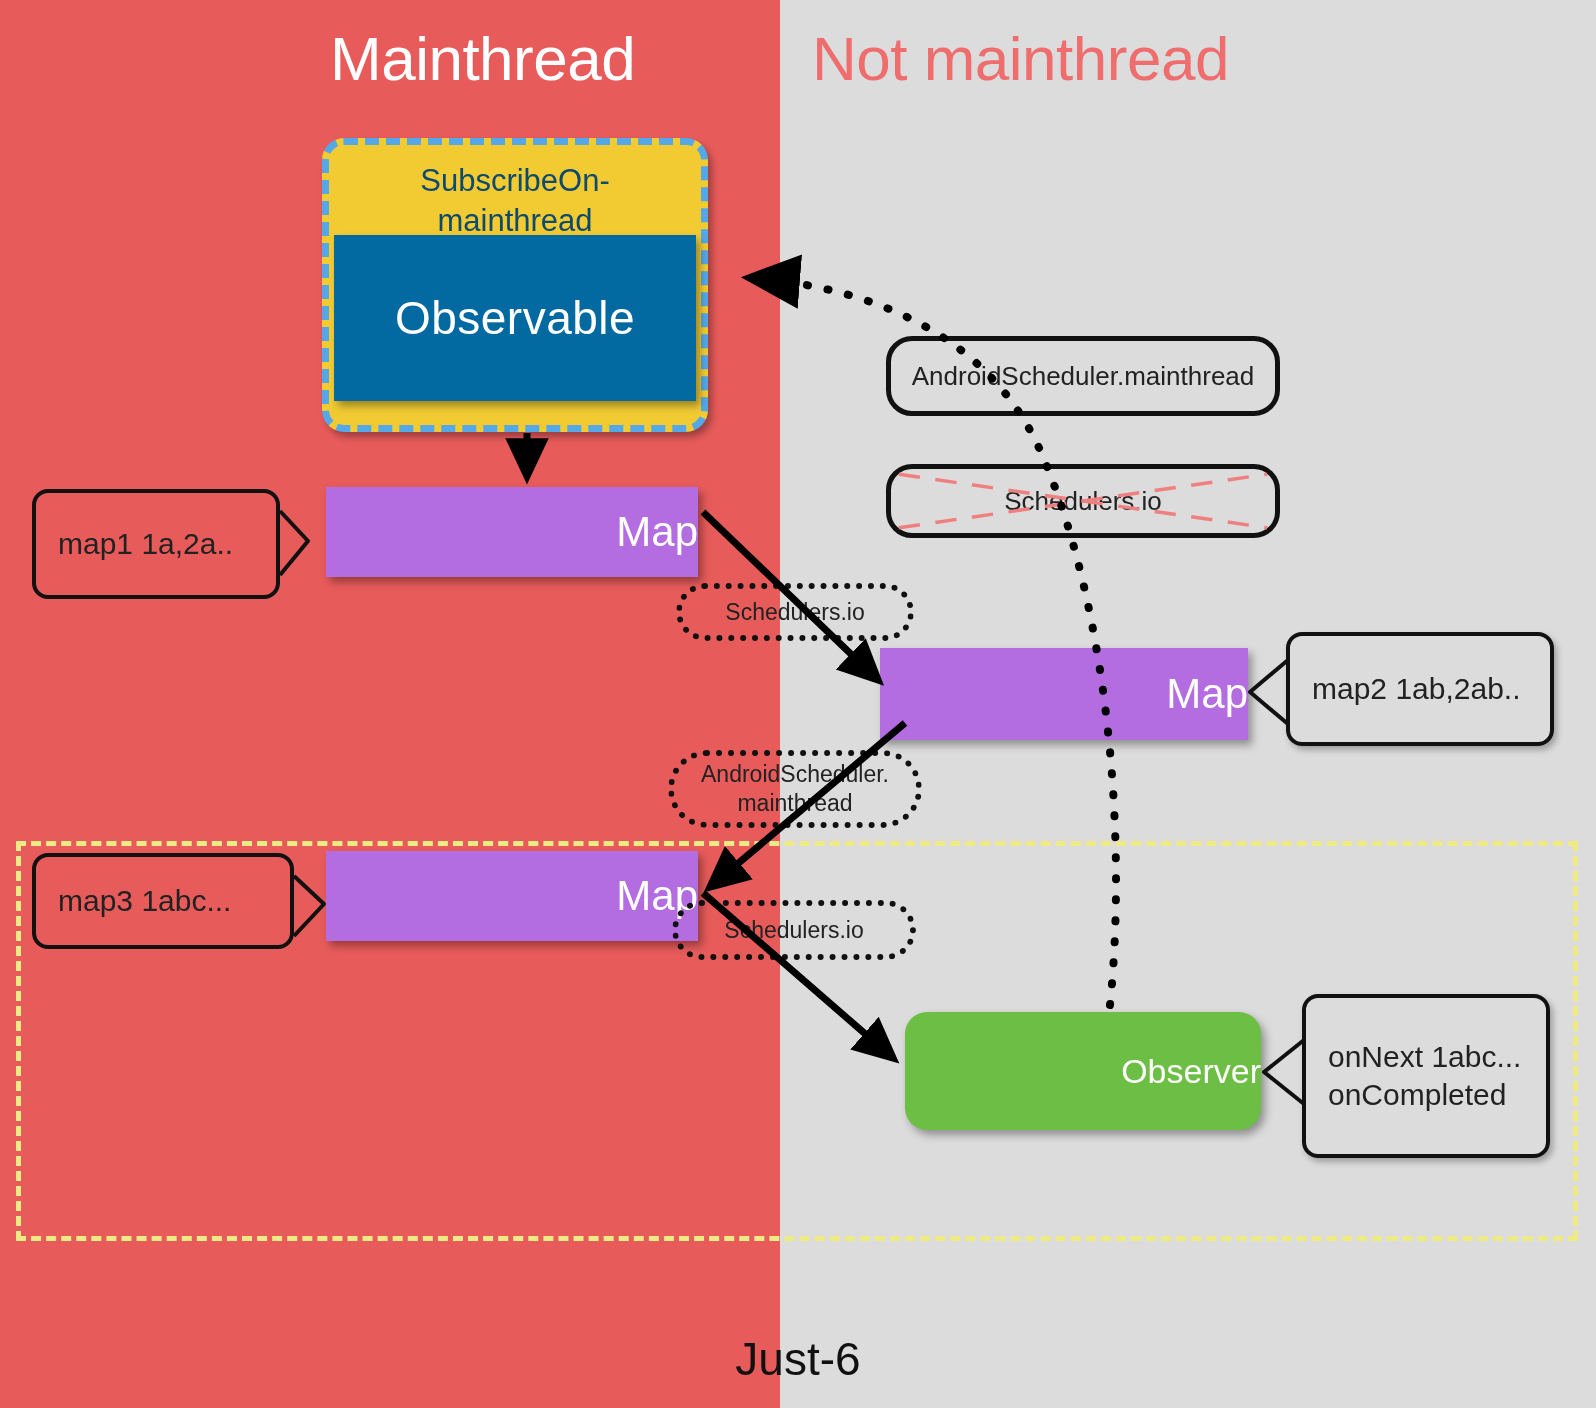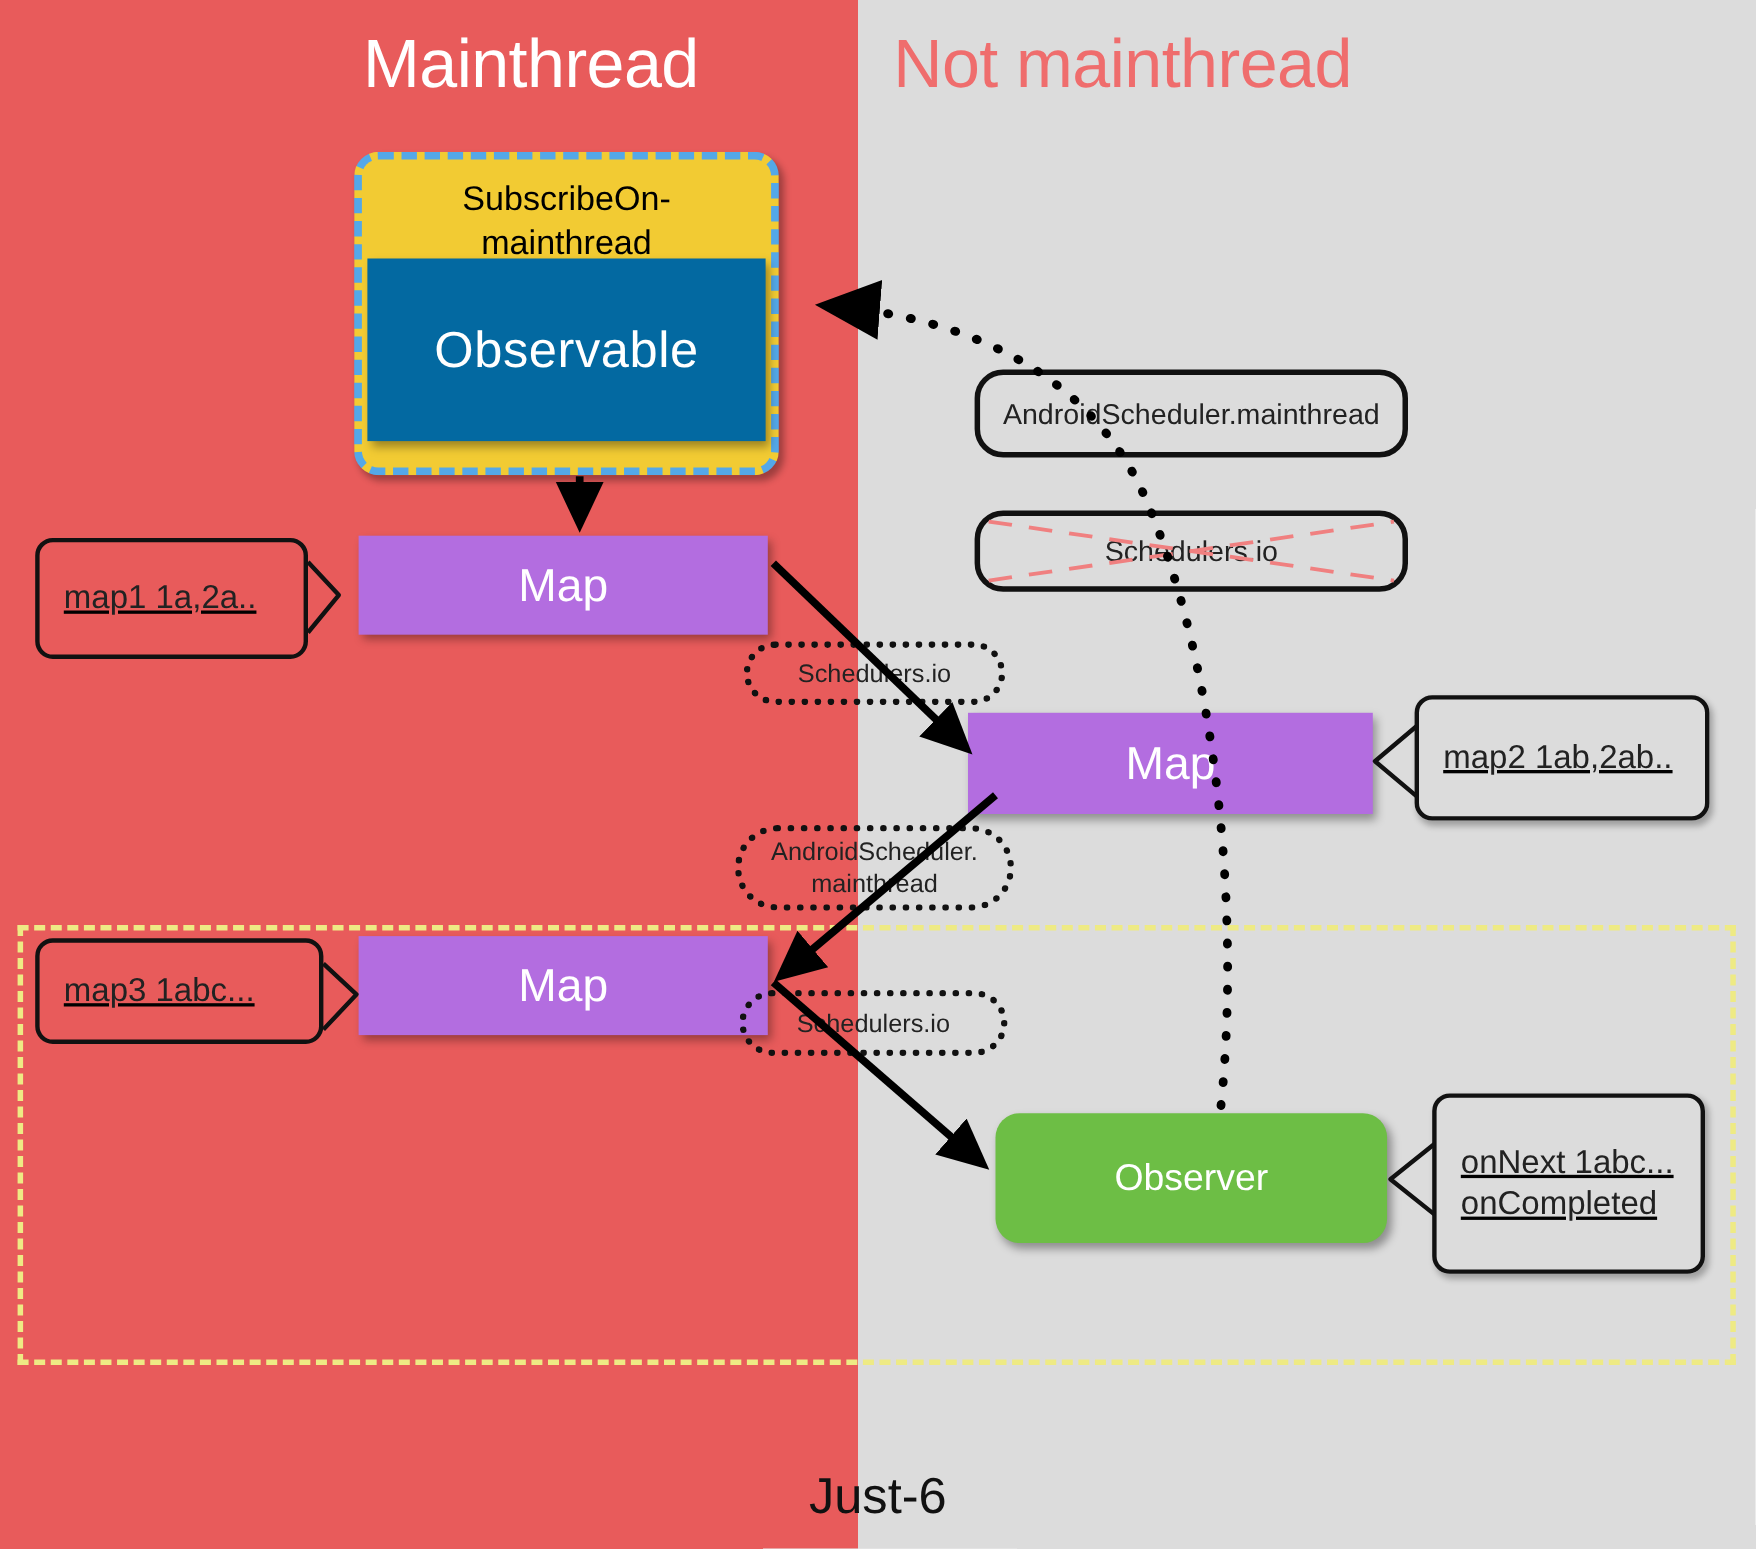--- a/index.html
+++ b/index.html
@@ -48,38 +48,38 @@
     background:#f2cb33;
     border:7px dashed #54a8e8;
     border-radius:22px;
     box-sizing:border-box;
     box-shadow:4px 5px 7px rgba(0,0,0,0.32);
   }
   #subscribe-label{
     position:absolute;left:0;top:16px;width:100%;
     text-align:center;
     font-size:31px;
-    color:#000000;
+    color:#0c4a6e;
     line-height:1.28;
   }
 
   #observable-box{
     position:absolute;left:334px;top:235px;width:362px;height:166px;
     background:#0369a1;
     box-shadow:4px 5px 8px rgba(0,0,0,0.35);
     display:flex;align-items:center;justify-content:center;
   }
   #observable-box .lbl{
     color:#ffffff;font-size:46px;letter-spacing:0.5px;
   }
 
   
   .block{
     position:absolute;
-    display:flex;align-items:center;justify-content:center;
+    display:flex;align-items:center;justify-content:flex-end;
     color:#fff;
     box-shadow:4px 5px 8px rgba(0,0,0,0.35);
   }
   .block .lbl{font-size:42px;}
   .map{background:#b36de0;}
   #map1{left:326px;top:487px;width:372px;height:90px;}
   #map2{left:880px;top:648px;width:368px;height:92px;}
   #map3{left:326px;top:851px;width:372px;height:90px;}
   #observer{
     left:905px;top:1012px;width:356px;height:118px;
@@ -119,21 +119,20 @@
 
   
   .callout{
     position:absolute;
     border:4px solid #111;
     border-radius:16px;
     background:transparent;
     box-sizing:border-box;
     display:flex;flex-direction:column;justify-content:center;
     padding-left:22px;
-    text-decoration:underline;
   }
   .callout .lbl{font-size:30px;color:#222;line-height:1.28;white-space:nowrap;}
   .callout.shadowed{box-shadow:3px 4px 6px rgba(0,0,0,0.28);}
 
   #callout-map1{left:32px;top:489px;width:248px;height:110px;}
   #callout-map3{left:32px;top:853px;width:262px;height:96px;}
   #callout-map2{left:1286px;top:632px;width:268px;height:114px;}
   #callout-observer{left:1302px;top:994px;width:248px;height:164px;}
 
   

